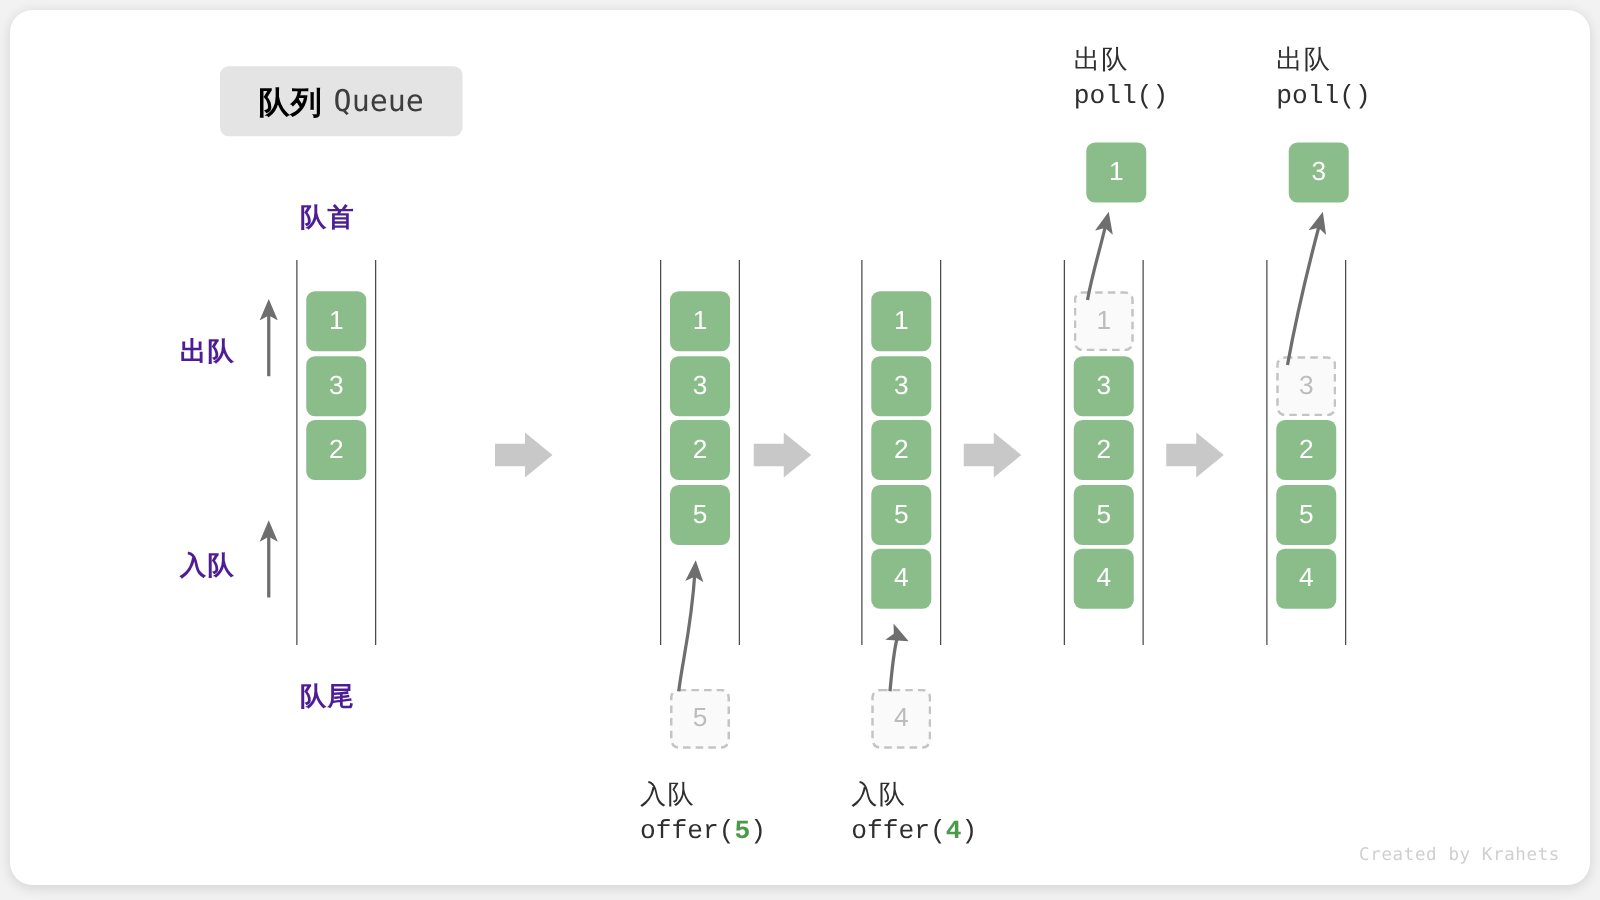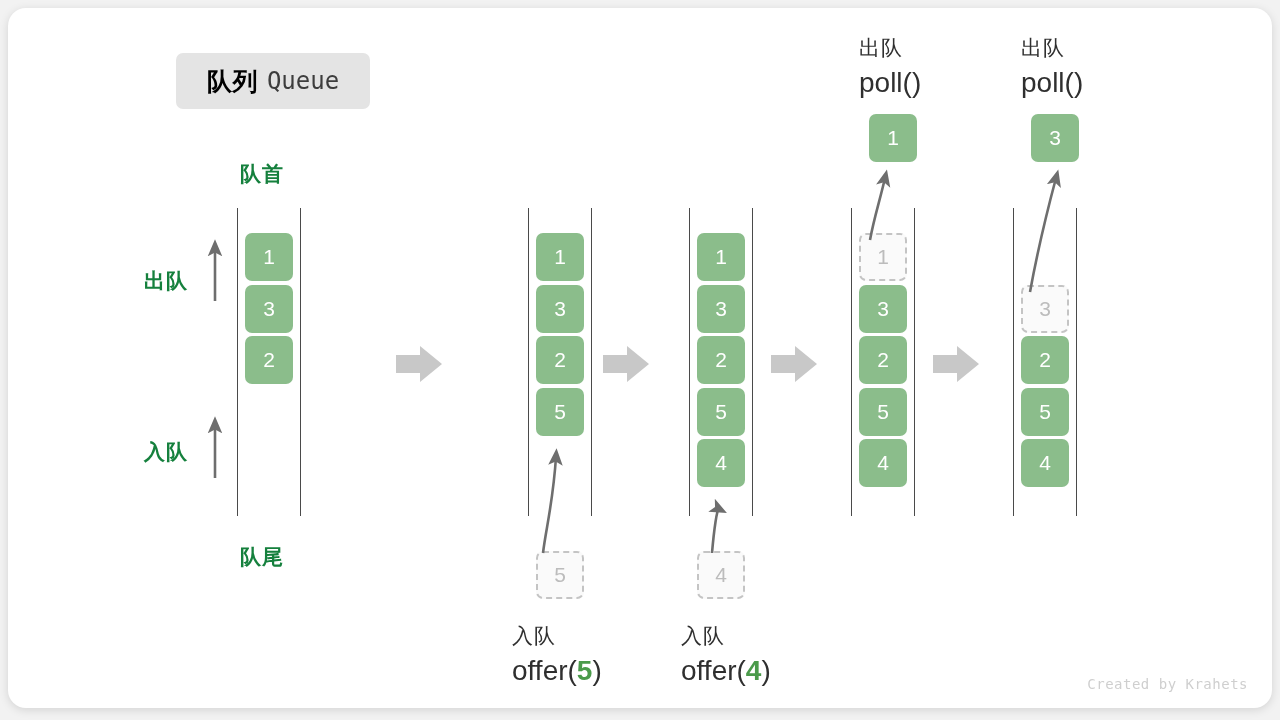--- a/index.html
+++ b/index.html
@@ -49,43 +49,43 @@
   #title-badge .en {
     font-size: 24px;
     color: #3d3d3d;
     font-family: "DejaVu Sans Mono", "Liberation Mono", monospace;
   }
 
   
   .lbl {
     position: absolute;
     white-space: nowrap;
-    color: #15803d;
+    color: #4c1d95;
   }
   .lbl-cn-bold {
     font-size: 21px;
     font-weight: bold;
     letter-spacing: 1px;
   }
   .op-block {
     position: absolute;
     text-align: left;
     white-space: nowrap;
     line-height: 1.45;
   }
   .op-block .op-cn {
     font-size: 21px;
     color: #2f2f2f;
     font-weight: normal;
     letter-spacing: 1px;
   }
   .op-block .op-code {
-    font-size: 28px;
+    font-size: 21px;
     color: #2f2f2f;
-    font-family: Liberation Sans, sans-serif;
+    font-family: Liberation Mono, monospace;
   }
   .op-block .op-code .num { color: #4a9a4a; font-weight: bold; }
 
   
   .col { position: absolute; }
   .rail {
     position: absolute;
     top: 0;
     width: 1px;
     background: #4a4a4a;

